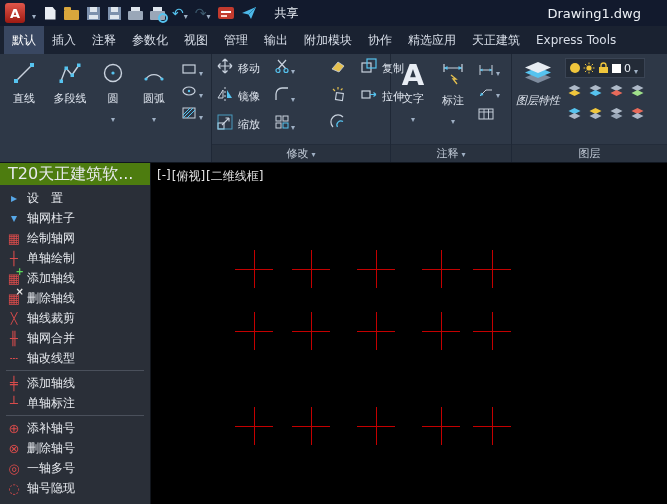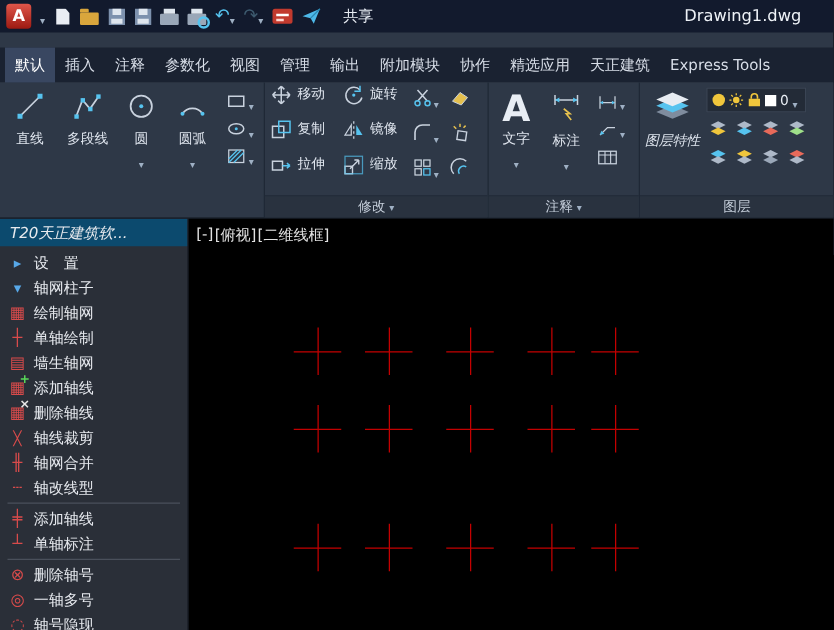--- a/index.html
+++ b/index.html
@@ -25,50 +25,50 @@
   .i-print.preview::after{content:"";position:absolute;right:-3px;bottom:-3px;width:6px;height:6px;border:2px solid #56c3ef;border-radius:50%;}
   .i-undo{font-size:14px;color:#56c3ef;line-height:16px;}
   .i-undo.dim{color:#3d5a6e;}
   .i-dwf{width:16px;height:12px;background:#c23a2e;border-radius:2px;position:relative;}
   .i-dwf::before{content:"";position:absolute;left:3px;top:4px;width:10px;height:2px;background:#fff;}
   .i-dwf::after{content:"";position:absolute;left:3px;top:8px;width:6px;height:2px;background:#ffd7d0;}
   .share-label{font-size:12px;color:#e8edf4;margin-left:11px;}
   .doc-title{margin-left:auto;margin-right:26px;font-size:13px;color:#eef2f7;}
 
   
-  .tabbar{height:28px;background:#1a2231;display:flex;align-items:stretch;padding-left:4px;margin-top:12px;}
+  .tabbar{height:28px;background:#1a2231;display:flex;align-items:stretch;padding-left:4px;}
   .tab{padding:0 8px;line-height:28px;font-size:12px;color:#d8dee8;white-space:nowrap;}
   .tab.active{background:#394761;color:#fff;}
 
   
   .ribbon{display:flex;height:108px;background:#2e3847;border-bottom:1px solid #10161f;}
   .panel{display:flex;flex-direction:column;border-right:1px solid #1f2836;flex:none;}
   .panel-body{flex:1;display:flex;align-items:flex-start;padding:2px 2px 0 2px;}
   .panel-footer{height:17px;background:#29323f;border-top:1px solid #232c3a;display:flex;align-items:center;justify-content:center;gap:3px;font-size:11px;color:#c3ccd8;}
   .bigbtn{display:flex;flex-direction:column;align-items:center;padding-top:4px;gap:2px;}
   .bb-label{font-size:11px;color:#dfe5ee;line-height:13px;text-align:center;}
   .smallcol{display:flex;flex-direction:column;gap:5px;margin-left:3px;padding-top:6px;}
   .sbtn{display:flex;align-items:center;gap:2px;height:17px;padding:0 2px;}
   .mgrid{display:grid;grid-template-columns:58px 56px 30px 28px;grid-auto-rows:28px;align-items:center;padding-left:4px;}
-  .mbtn{display:flex;align-items:flex-start;gap:4px;height:26px;}
+  .mbtn{display:flex;align-items:center;gap:4px;height:26px;}
   .ml{font-size:11px;color:#dfe5ee;white-space:nowrap;}
   .msm{display:flex;align-items:center;gap:1px;}
   .textA{font-size:29px;font-weight:bold;color:#e8edf4;line-height:30px;}
   .layers-body{display:flex;padding:2px 0 0 3px;}
   .lay-right{display:flex;flex-direction:column;gap:4px;padding:2px 0 0 4px;}
   .layer-combo{display:flex;align-items:center;gap:3px;background:#232b37;border:1px solid #3a4454;height:18px;padding:0 4px;}
   .lc-value{font-size:11px;color:#e8edf4;}
   .lay-row{display:flex;gap:6px;padding-left:2px;}
   .bulb{width:10px;height:10px;border-radius:50%;background:#f0c63c;}
   .swatch{width:9px;height:9px;background:#fff;}
 
   
   .main{display:flex;height:342px;}
   .palette{width:150px;flex:none;background:#2a2f38;border-right:1px solid #11151c;display:flex;flex-direction:column;overflow:hidden;}
-  .palette-title{height:22px;background:#0c4a6e;color:#e8eaee;font-size:12px;line-height:22px;padding-left:8px;white-space:nowrap;font-style:italic;}
+  .palette-title{height:22px;background:#4d7c0f;color:#e8eaee;font-size:16px;line-height:22px;padding-left:8px;white-space:nowrap;}
   .palette-items{flex:1;padding-top:3px;}
   .pal-row{display:flex;align-items:center;gap:5px;height:20px;padding-left:6px;color:#e6e9ee;font-size:12px;white-space:nowrap;}
   .pal-divider{height:1px;background:#4a505b;margin:2px 6px;}
   .pi{width:16px;height:16px;display:inline-flex;align-items:center;justify-content:center;font-size:13px;position:relative;flex:none;}
   .pi-section-arrow::before{content:"▸";color:#57a8e8;font-size:12px;}
   .pi-section-open::before{content:"▾";color:#57a8e8;font-size:12px;}
   .pi-grid::before{content:"▦";color:#d84b4b;}
   .pi-axis-single::before{content:"┼";color:#d84b4b;font-weight:bold;}
   .pi-wall::before{content:"▤";color:#d84b4b;}
   .pi-grid-plus::before{content:"▦";color:#d84b4b;}
@@ -230,28 +230,20 @@
 
     <div class="panel" style="width:178px;">
       <div class="panel-body" style="padding:0;">
         <div class="mgrid">
           <div class="mbtn">
             <span><svg width="18" height="18" viewBox="0 0 18 18">
                   <path d="M9 2 V16 M2 9 H16 M9 2 L6.5 4.5 M9 2 L11.5 4.5 M9 16 L6.5 13.5 M9 16 L11.5 13.5 M2 9 L4.5 6.5 M2 9 L4.5 11.5 M16 9 L13.5 6.5 M16 9 L13.5 11.5" stroke="#c9d2de" stroke-width="1.2" fill="none"></path>
                 </svg></span>
             <span class="ml">移动</span>
           </div>
-          <div class="mbtn">
-            <span><svg width="18" height="18" viewBox="0 0 18 18">
-                  <path d="M14 5 A6.5 6.5 0 1 0 15.5 11" stroke="#c9d2de" stroke-width="1.2" fill="none"></path>
-                  <path d="M14 1.5 V6 H9.5" stroke="#56c3ef" stroke-width="1.2" fill="none"></path>
-                  <circle cx="9" cy="9" r="1.3" fill="#56c3ef"></circle>
-                </svg></span>
-            <span class="ml">旋转</span>
-          </div>
           <div class="msm">
             <span><svg width="16" height="16" viewBox="0 0 16 16">
                   <path d="M4 2 L12 11 M12 2 L4 11" stroke="#c9d2de" stroke-width="1.2"></path>
                   <circle cx="4" cy="12.5" r="2" fill="none" stroke="#56c3ef" stroke-width="1.2"></circle>
                   <circle cx="12" cy="12.5" r="2" fill="none" stroke="#56c3ef" stroke-width="1.2"></circle>
                 </svg></span>
             <span class="dd"></span>
           </div>
           <div class="msm">
             <span><svg width="16" height="16" viewBox="0 0 16 16">
@@ -460,24 +452,20 @@
           </div>
           <div class="pal-row">
             <span class="pi pi-grid"></span>
             <span>绘制轴网</span>
           </div>
           <div class="pal-row">
             <span class="pi pi-axis-single"></span>
             <span>单轴绘制</span>
           </div>
           <div class="pal-row">
-            <span class="pi pi-wall"></span>
-            <span>墙生轴网</span>
-          </div>
-          <div class="pal-row">
             <span class="pi pi-grid-plus"></span>
             <span>添加轴线</span>
           </div>
           <div class="pal-row">
             <span class="pi pi-grid-x"></span>
             <span>删除轴线</span>
           </div>
           <div class="pal-row">
             <span class="pi pi-clip"></span>
             <span>轴线裁剪</span>
@@ -493,20 +481,24 @@
           <div class="pal-divider"></div>
           <div class="pal-row">
             <span class="pi pi-dim"></span>
             <span>添加轴线</span>
           </div>
           <div class="pal-row">
             <span class="pi pi-dim-single"></span>
             <span>单轴标注</span>
           </div>
           <div class="pal-divider"></div>
+          <div class="pal-row">
+            <span class="pi pi-circle-plus"></span>
+            <span>添补轴号</span>
+          </div>
           <div class="pal-row">
             <span class="pi pi-circle-x"></span>
             <span>删除轴号</span>
           </div>
           <div class="pal-row">
             <span class="pi pi-circle-multi"></span>
             <span>一轴多号</span>
           </div>
           <div class="pal-row">
             <span class="pi pi-circle-dash"></span>

